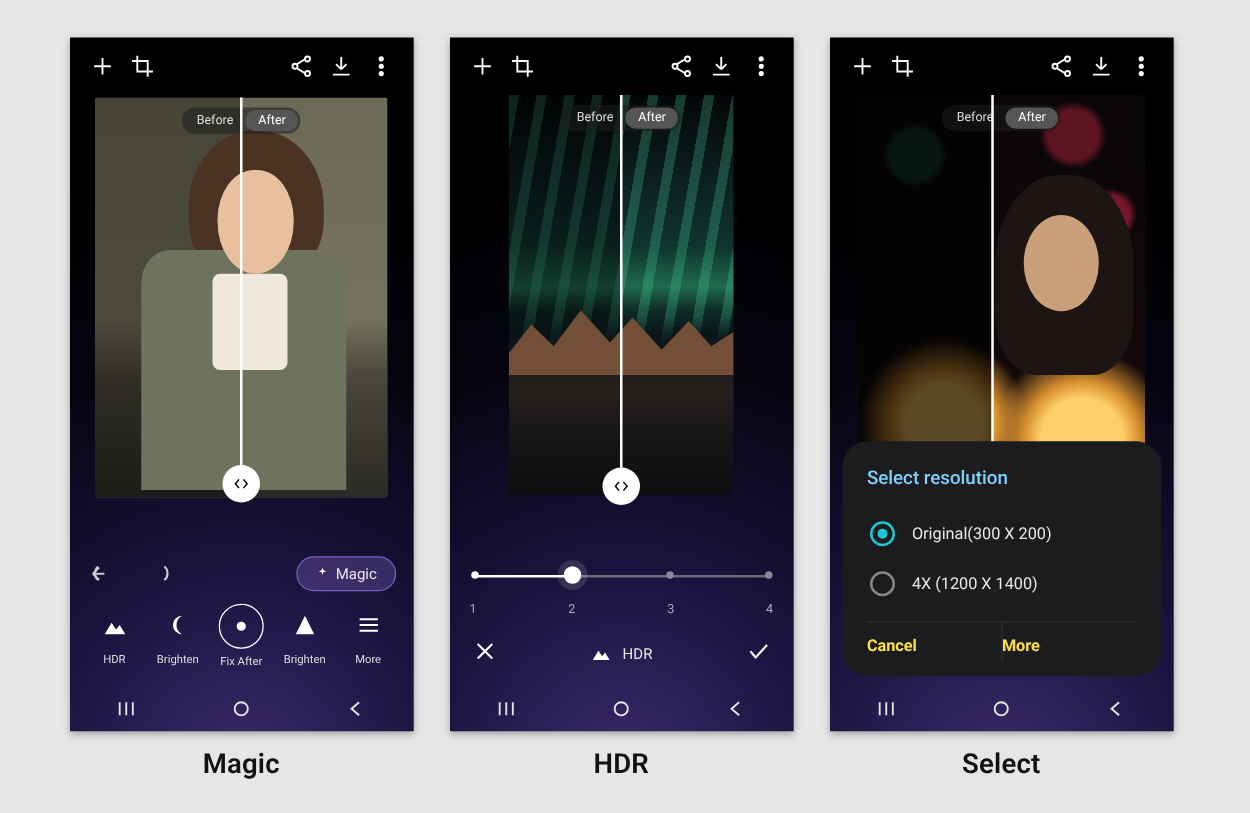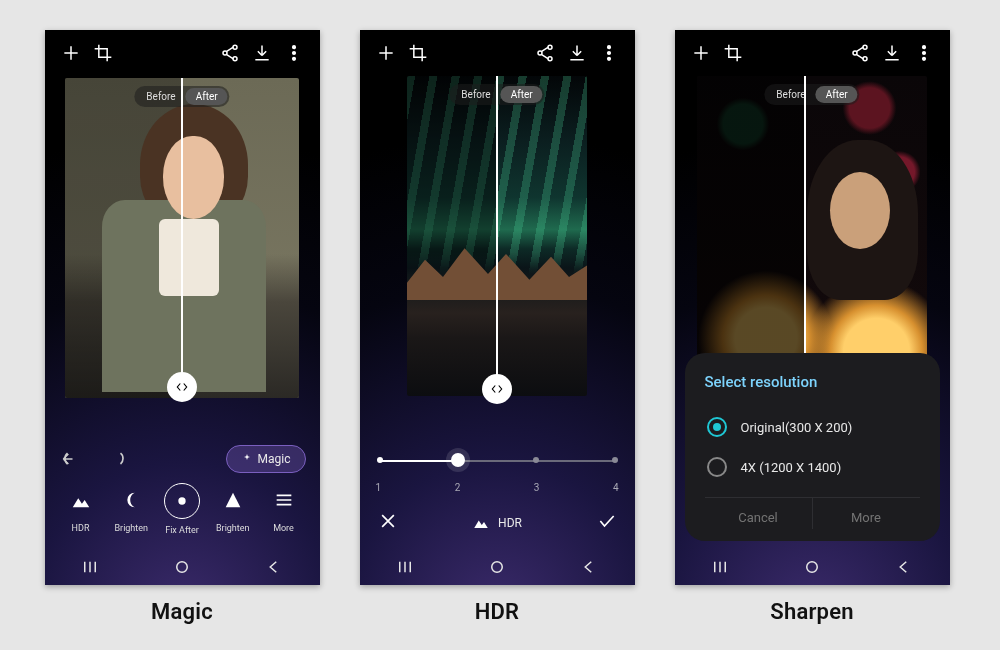--- a/index.html
+++ b/index.html
@@ -2,21 +2,21 @@
 <html><head>
 <meta charset="utf-8">
 <style>
   html, body { margin:0; padding:0; }
   body {
     width:1000px; height:650px;
     background:#e6e6e6;
     font-family: -apple-system, 'Segoe UI', Roboto, Arial, sans-serif;
     overflow:hidden;
   }
-  .stage { display:flex; gap:40px; padding:30px 56px 20px 50px; justify-content:center; }
+  .stage { display:flex; gap:29px; padding:30px 56px 20px 50px; justify-content:center; }
   .col { width:275px; display:flex; flex-direction:column; align-items:center; }
   .phone {
     width:275px; height:555px;
     background: radial-gradient(circle at 50% 105%, #3a2a6a 0%, #1a1540 25%, #050510 55%, #000 80%);
     color:#fff; position:relative; overflow:hidden;
     box-shadow: 0 2px 6px rgba(0,0,0,.3);
   }
   .caption { font-size:22px; font-weight:600; color:#111; margin-top:14px; letter-spacing:.2px; }
 
   
@@ -131,21 +131,21 @@
   .confirm-row svg { width:20px; height:20px; stroke:#fff; stroke-width:2; fill:none; }
 
   
   .dialog { position:absolute; left:10px; right:10px; bottom:44px; background:#1c1c1f; border-radius:20px; padding:20px 20px 12px 20px; }
   .dialog h4 { margin:0 0 16px 0; font-size:15px; font-weight:500; color:#7dd3fc; }
   .opt { display:flex; align-items:center; gap:14px; padding:10px 2px; font-size:13px; color:#e8e8e8; }
   .radio { width:16px; height:16px; border-radius:50%; border:2px solid #888; display:flex; align-items:center; justify-content:center; }
   .radio.selected { border-color:#1fc7d4; }
   .radio.selected::after { content:""; width:8px; height:8px; background:#1fc7d4; border-radius:50%; }
   .dialog-actions { display:flex; border-top:1px solid #2e2e32; margin-top:10px; }
-  .dialog-actions div { flex:1; text-align:center; padding:12px 0 4px; color:#737373; font-size:13px; font-weight:400; }
+  .dialog-actions div { flex:1; text-align:left; padding:12px 0 4px; color:#fde047; font-size:13px; font-weight:700; }
   .dialog-actions div:first-child { border-right:1px solid #2e2e32; }
 </style>
 </head>
 <body>
 
 <div class="stage">
 
   <div class="col">
     <div class="phone p1">
       <div class="topbar">
@@ -469,16 +469,16 @@
               <circle cx="12" cy="12" r="7"></circle>
             </svg>
           </div>
         <div class="nicn">
             <svg viewBox="0 0 24 24">
               <path d="M15 5l-8 7 8 7"></path>
             </svg>
           </div>
       </div>
     </div>
-    <div class="caption">Sharpen</div>
+    <div class="caption">Select</div>
   </div>
 
 </div>
 
 </body></html>

